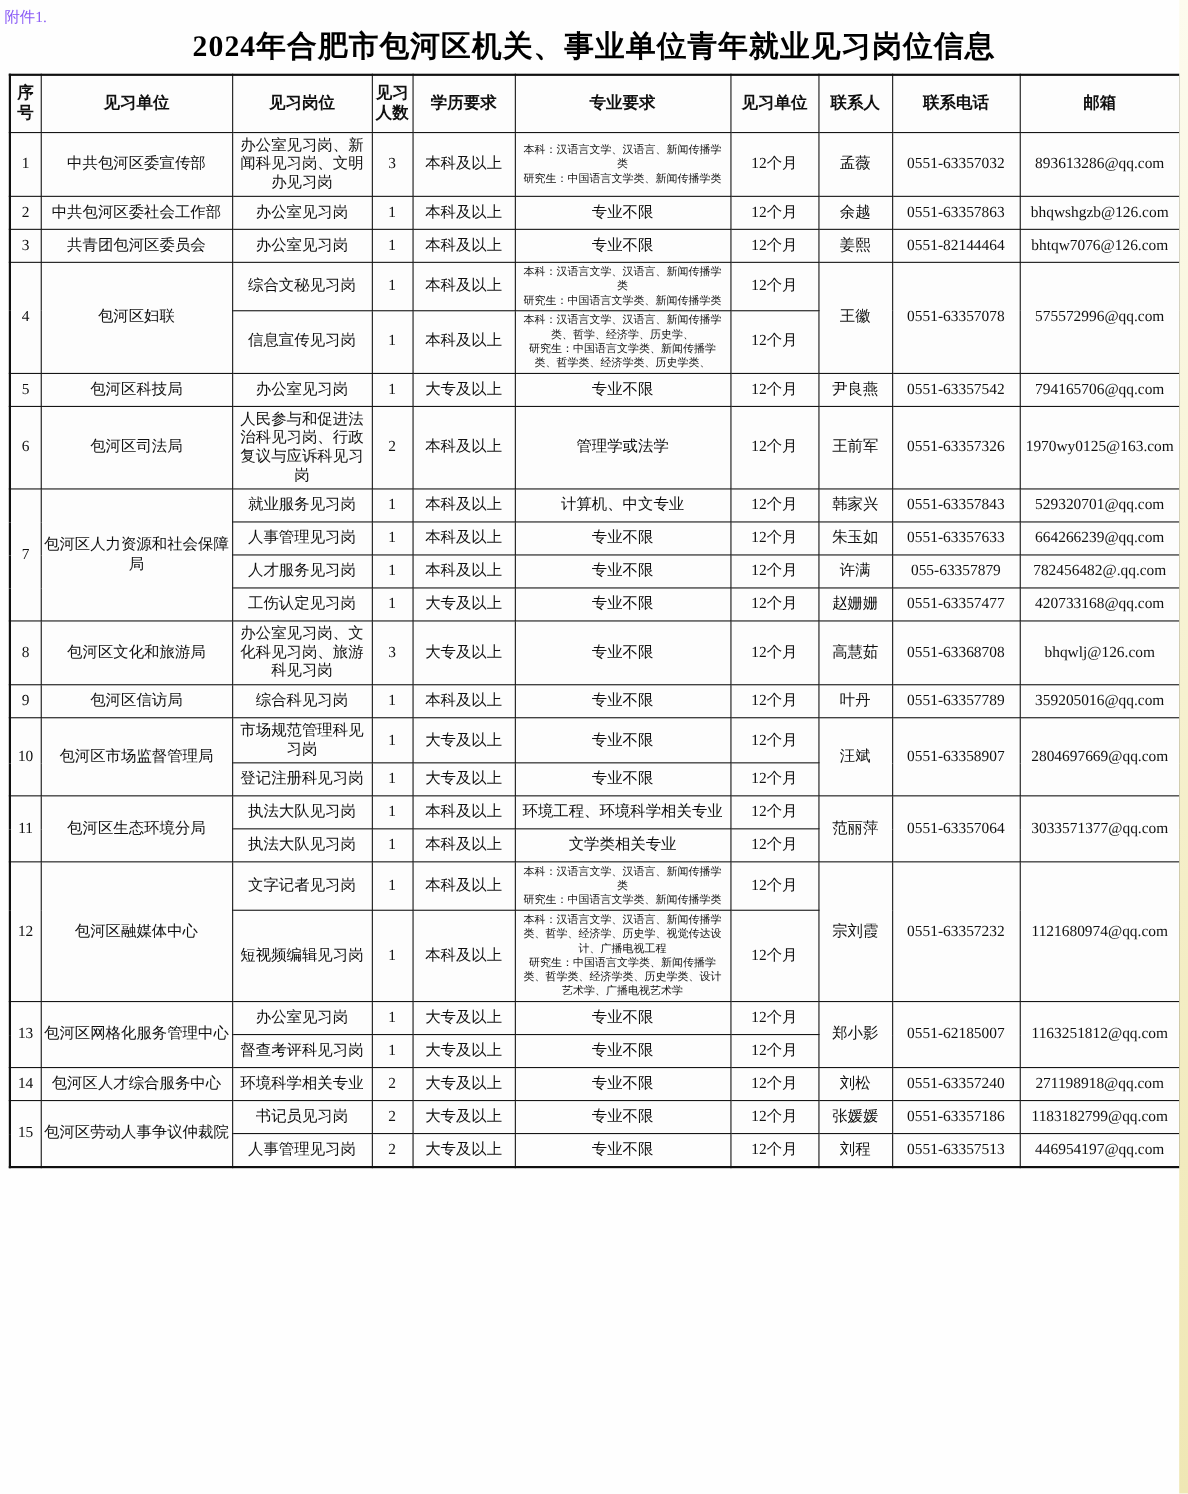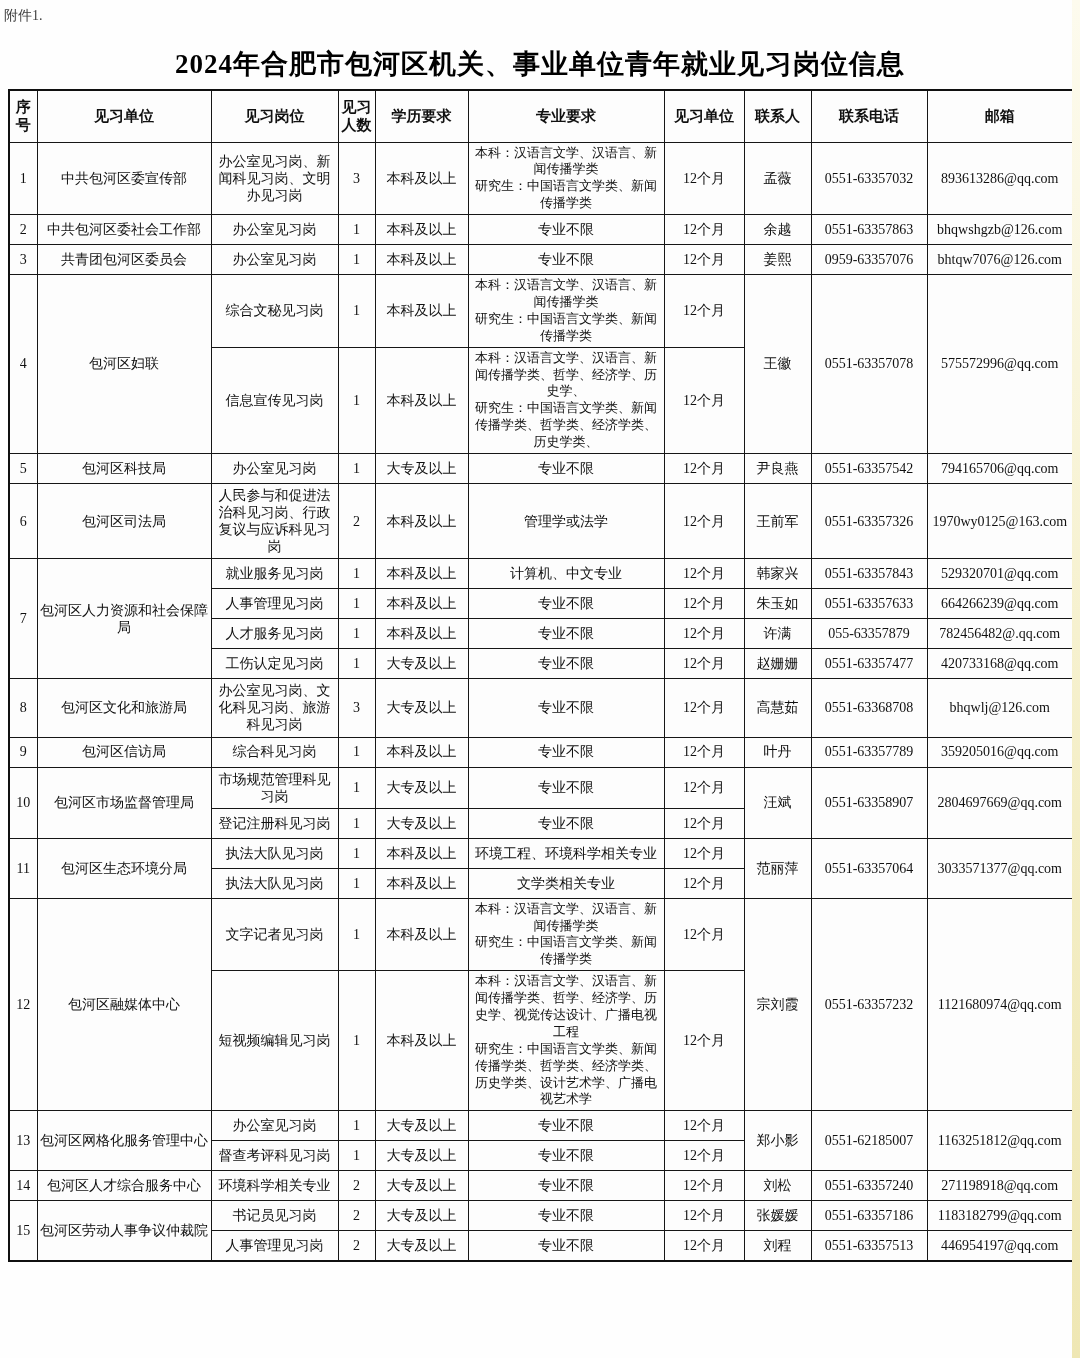--- a/index.html
+++ b/index.html
@@ -19,24 +19,24 @@
   .edge-strip {
     position: absolute;
     top: 0; right: 0;
     width: 8px; height: 100%;
     background: linear-gradient(#fdfbee 0%, #f4eec6 60%, #efe7b4 100%);
   }
   .attachment {
     position: absolute;
     top: 7px; left: 4px;
     font-size: 14px;
-    color: #404040;
+    color: #8b5cf6;
   }
   .title {
-    padding-top: 46px;
+    padding-top: 24px;
     text-align: center;
     font-size: 27px;
     font-weight: bold;
     letter-spacing: 1px;
     color: #000;
   }
   table.positions {
     margin: 7px auto 0 8px;
     width: 1064px;
     border-collapse: collapse;
@@ -55,21 +55,21 @@
     color: #101010;
   }
   th {
     font-size: 15px;
     font-weight: bold;
     height: 52px;
     white-space: pre-line;
   }
   td { height: 30px; }
   td.multi {
-    font-size: 13px;
+    font-size: 10px;
     line-height: 1.3;
     white-space: pre-line;
     padding: 2px 3px;
   }
   col.c-index     { width: 28px; }
   col.c-unit      { width: 174px; }
   col.c-position  { width: 127px; }
   col.c-count     { width: 37px; }
   col.c-education { width: 93px; }
   col.c-major     { width: 196px; }
@@ -143,21 +143,21 @@
         </tr>
         <tr>
           <td>3</td>
           <td>共青团包河区委员会</td>
           <td>办公室见习岗</td>
           <td>1</td>
           <td>本科及以上</td>
           <td>专业不限</td>
           <td>12个月</td>
           <td>姜熙</td>
-          <td>0959-63357076</td>
+          <td>0551-82144464</td>
           <td>bhtqw7076@126.com</td>
         </tr>
         <tr>
           <td rowspan="2">4</td>
           <td rowspan="2">包河区妇联</td>
           <td>综合文秘见习岗</td>
           <td>1</td>
           <td>本科及以上</td>
           <td class="multi">本科：汉语言文学、汉语言、新闻传播学类
 研究生：中国语言文学类、新闻传播学类</td>

